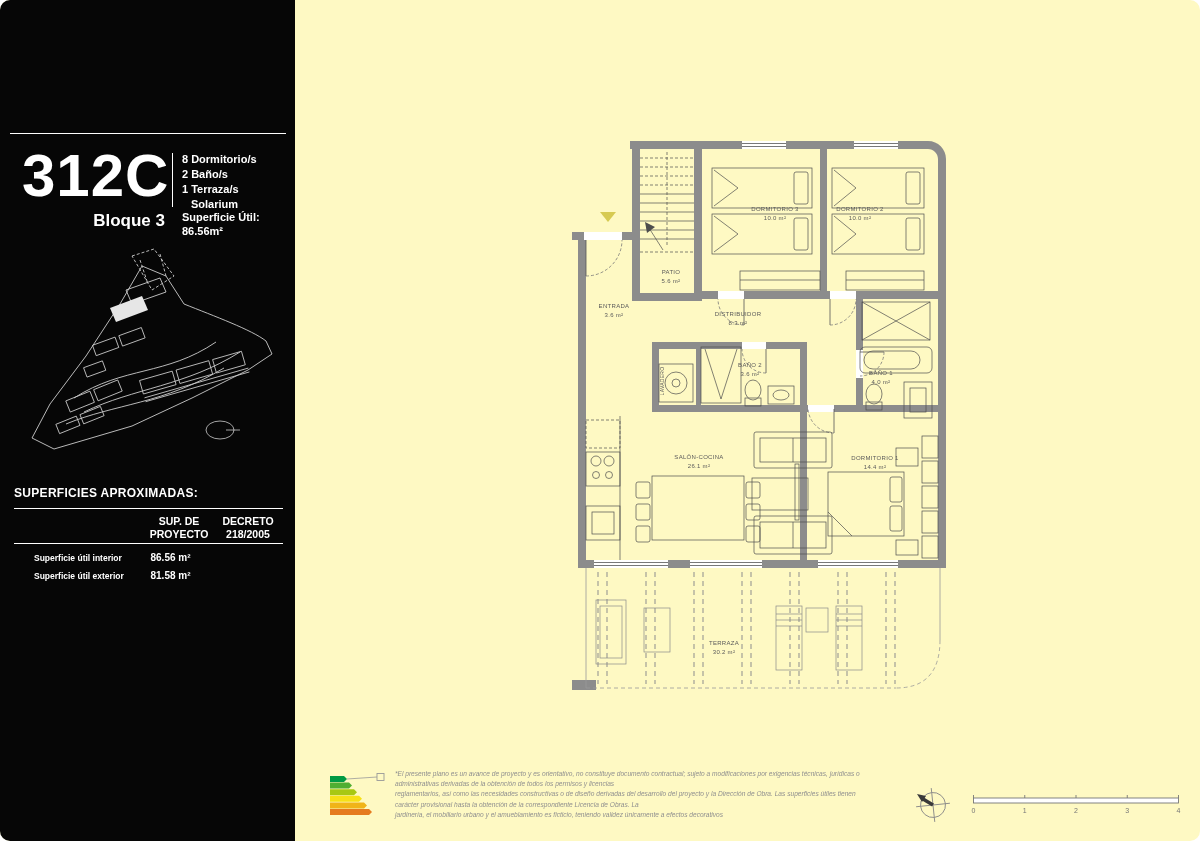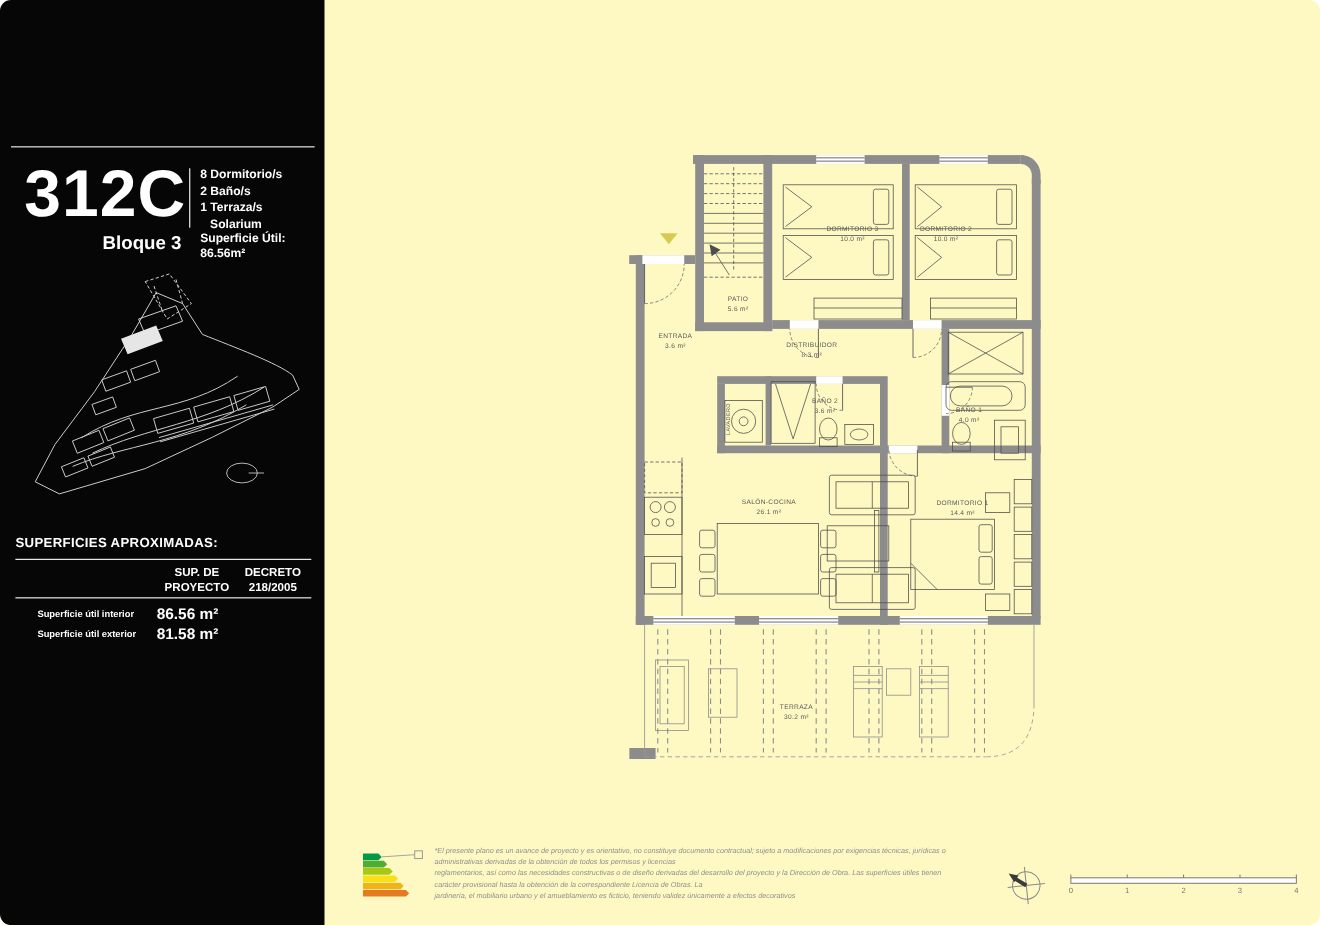--- a/index.html
+++ b/index.html
@@ -20,21 +20,21 @@
   .stitle{position:absolute;left:14px;top:486px;font-size:12px;font-weight:bold;letter-spacing:.3px;text-align:center;}
   .hline1{position:absolute;left:14px;top:508px;width:269px;height:1px;background:#fff;}
   .hline2{position:absolute;left:14px;top:543px;width:269px;height:1px;background:#fff;}
   .colhead{position:absolute;top:515px;width:70px;text-align:center;font-size:10.5px;font-weight:bold;line-height:13px;}
   .colhead span{display:block;}
   .ch1{left:144px;} .ch2{left:213px;}
   .trows{position:absolute;left:14px;top:553px;width:270px;}
   .trow{display:grid;grid-template-columns:120px 73px 73px;margin-bottom:7px;align-items:start;}
   .trow .lbl{font-size:8.5px;font-weight:bold;padding-left:20px;line-height:10px;}
   .trow .note{font-size:6px;font-style:italic;font-weight:normal;color:#e5e5e5;line-height:7px;margin-top:1px;}
-  .trow .val{font-size:14px;font-weight:bold;text-align:center;line-height:10px;}
+  .trow .val{font-size:10px;font-weight:bold;text-align:center;line-height:10px;}
   
   .plan{position:absolute;left:572px;top:132px;width:380px;height:568px;}
   .rlabel{position:absolute;transform:translate(-50%,-50%);text-align:center;font-size:6px;
           line-height:1.45;color:#5a5a5a;letter-spacing:.3px;white-space:nowrap;z-index:5;}
   .rlabel span{display:block;}
   .rot{transform:translate(-50%,-50%) rotate(-90deg);font-size:5px;}
   
   .energy{position:absolute;left:326px;top:768px;}
   .disclaimer{position:absolute;left:395px;top:769px;width:505px;font-size:6.6px;line-height:1.55;
               font-style:italic;color:#8f8f8f;}

